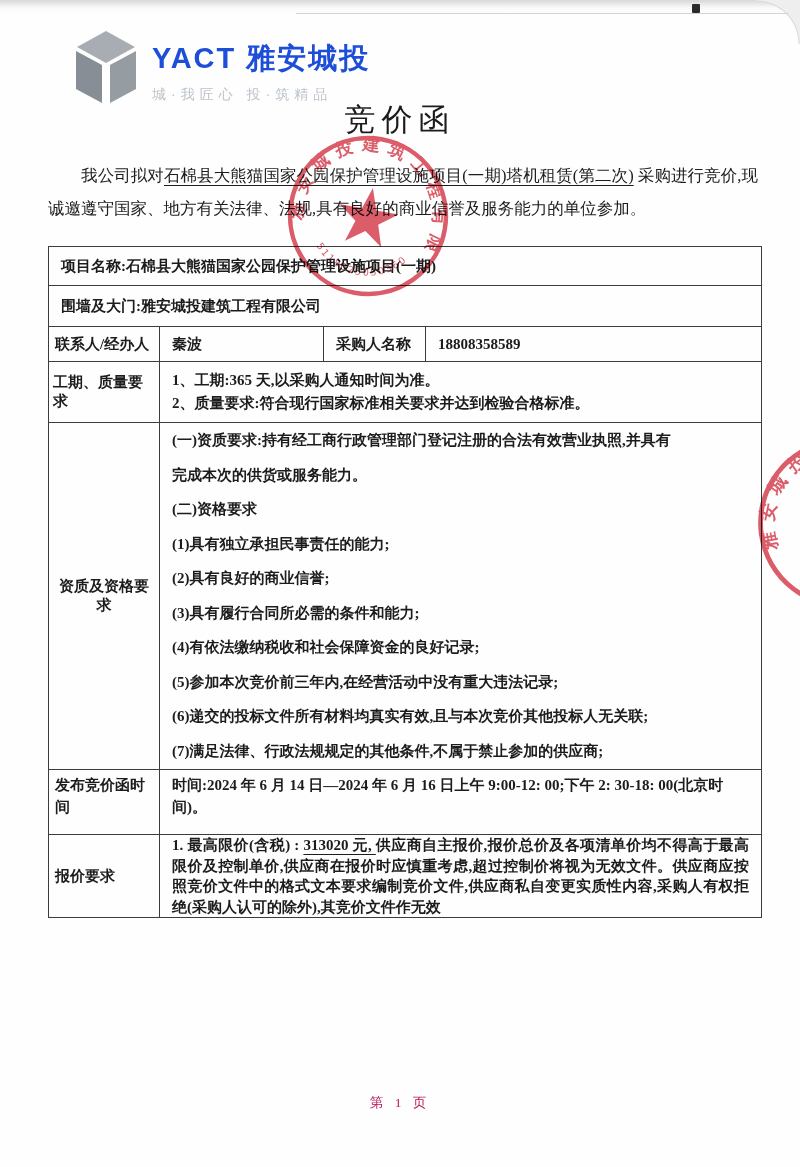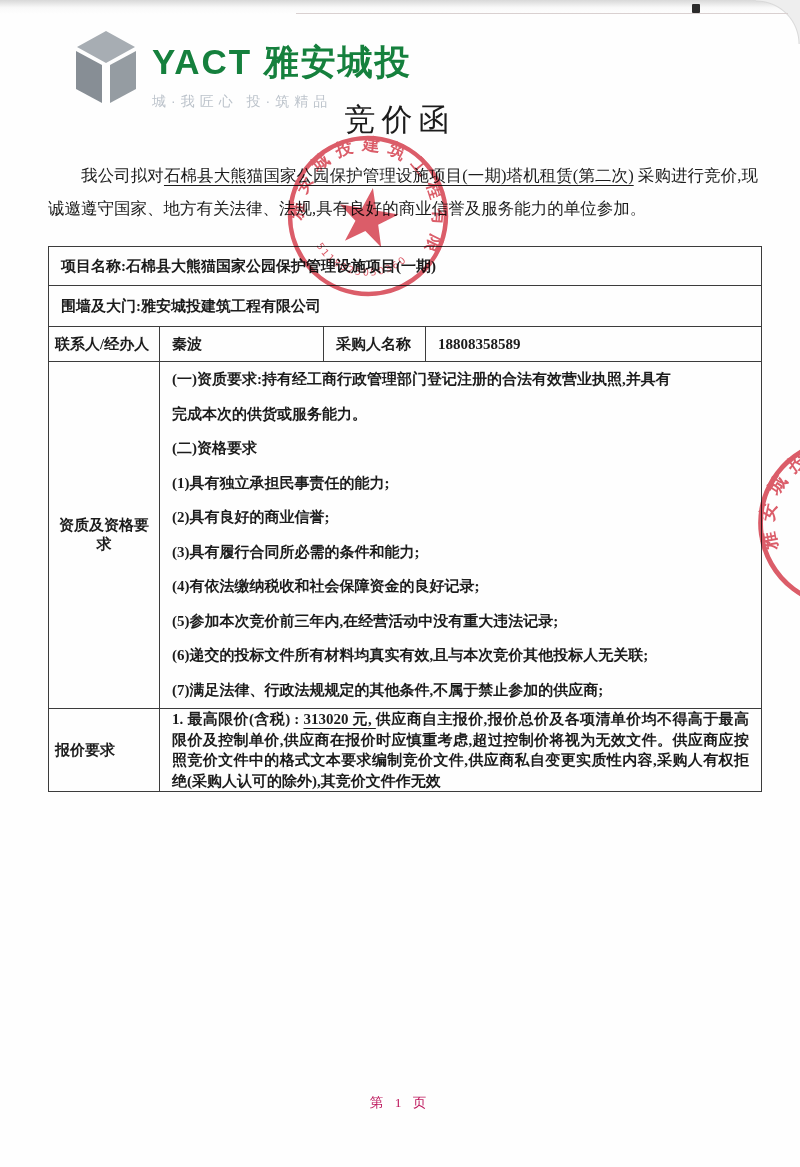--- a/index.html
+++ b/index.html
@@ -13,22 +13,22 @@
     background:linear-gradient(#d8d8d8 0%, rgba(240,240,240,.35) 55%, rgba(255,255,255,0) 100%);}
   .corner-tr{position:absolute;top:0;right:0;width:44px;height:44px;
     background:radial-gradient(circle at 0 44px, rgba(255,255,255,0) 42px, #d9d9d9 43px, #eeeeee 44px);}
   .scan-line{position:absolute;top:13px;left:296px;width:492px;height:1px;background:#d9d0d0;}
   .scan-dot{position:absolute;top:4px;left:692px;width:8px;height:9px;background:#2b2b2b;border-radius:1px;}
 
   
   .logo{position:absolute;left:74px;top:31px;display:flex;align-items:flex-start;}
   .logo-cube{width:64px;height:75px;}
   .logo-txt{margin-left:14px;padding-top:8px;}
-  .logo-name{font-family:"Liberation Sans","DejaVu Sans",sans-serif;font-size:35px;
-    font-weight:600;color:#15803d;letter-spacing:2px;}
+  .logo-name{font-family:"Liberation Sans","DejaVu Sans",sans-serif;font-size:29px;
+    font-weight:600;color:#1d4ed8;letter-spacing:2px;}
   .logo-tagline{font-family:"Liberation Sans","DejaVu Sans",sans-serif;font-size:14px;
     color:#bcc3cb;letter-spacing:5px;margin-top:7px;}
 
   
   .doc-title{position:absolute;top:99px;left:0;width:800px;text-align:center;
     font-size:31px;font-weight:normal;letter-spacing:6px;}
   .intro{position:absolute;top:142px;left:48px;width:710px;
     font-size:16.5px;line-height:33px;font-weight:400;text-align:justify;}
   .intro .indent{display:inline-block;width:33px;}
   .u{text-decoration:underline;text-underline-offset:4px;text-decoration-thickness:1px;}
@@ -105,36 +105,47 @@
   </tr>
   <tr class="r2">
     <td class="val" colspan="4"><span>围墙及大门:</span><span>雅安城投建筑工程有限公司</span></td>
   </tr>
   <tr class="r3">
     <td class="lab">联系人/经办人</td>
     <td class="val">秦波</td>
     <td class="val">采购人名称</td>
     <td class="val phone">18808358589</td>
   </tr>
+  <tr class="r6">
+    <td class="lab" style="padding:0 4px;">工期、质量要求</td>
+    <td class="val lh23" colspan="3">
+      <div>1、工期:365 天,以采购人通知时间为准。</div>
+      <div>2、质量要求:符合现行国家标准相关要求并达到检验合格标准。</div>
+    </td>
+  </tr>
   <tr class="r7">
     <td class="lab narrow">
       <div class="qual-label">资质及资格要求</div>
     </td>
     <td class="val lh34" colspan="3">
       <div>(一)资质要求:持有经工商行政管理部门登记注册的合法有效营业执照,并具有</div>
       <div>完成本次的供货或服务能力。</div>
       <div>(二)资格要求</div>
       <div>(1)具有独立承担民事责任的能力;</div>
       <div>(2)具有良好的商业信誉;</div>
       <div>(3)具有履行合同所必需的条件和能力;</div>
       <div>(4)有依法缴纳税收和社会保障资金的良好记录;</div>
       <div>(5)参加本次竞价前三年内,在经营活动中没有重大违法记录;</div>
       <div>(6)递交的投标文件所有材料均真实有效,且与本次竞价其他投标人无关联;</div>
       <div>(7)满足法律、行政法规规定的其他条件,不属于禁止参加的供应商;</div>
     </td>
+  </tr>
+  <tr class="r8">
+    <td class="lab narrow lh22">发布竞价函时间</td>
+    <td class="val lh22" colspan="3">时间:2024 年 6 月 14 日—2024 年 6 月 16 日上午 9:00-12: 00;下午 2: 30-18: 00(北京时间)。</td>
   </tr>
   <tr class="r9">
     <td class="lab">报价要求</td>
     <td class="val lh20 quote-body" colspan="3"><span>1. 最高限价(含税) : </span><span class="u"> 313020 元, </span><span>供应商自主报价,报价总价及各项清单价均不得高于最高限价及控制单价,供应商在报价时应慎重考虑,超过控制价将视为无效文件。供应商应按照竞价文件中的格式文本要求编制竞价文件,供应商私自变更实质性内容,采购人有权拒绝(采购人认可的除外),其竞价文件作无效</span></td>
   </tr>
 </tbody>
   </table>
 
 <svg class="stamp stamp1" viewBox="0 0 170 170">
   <defs>

